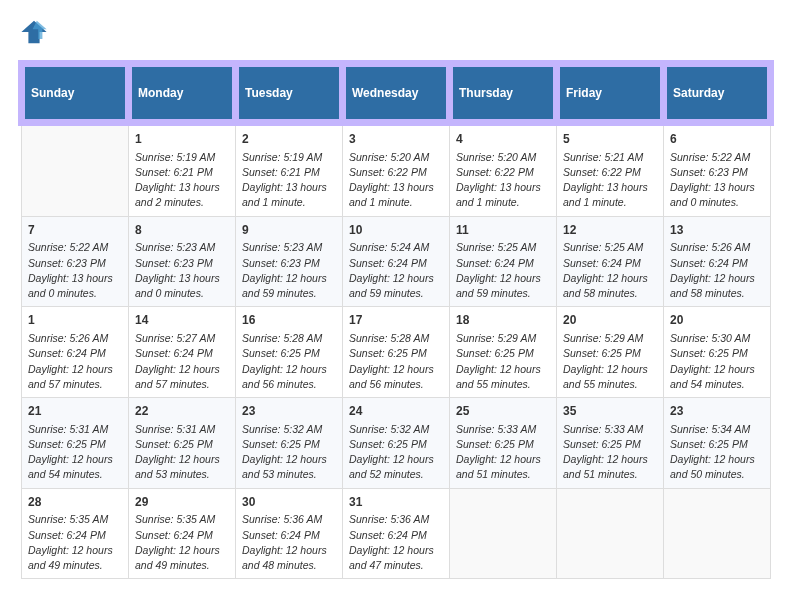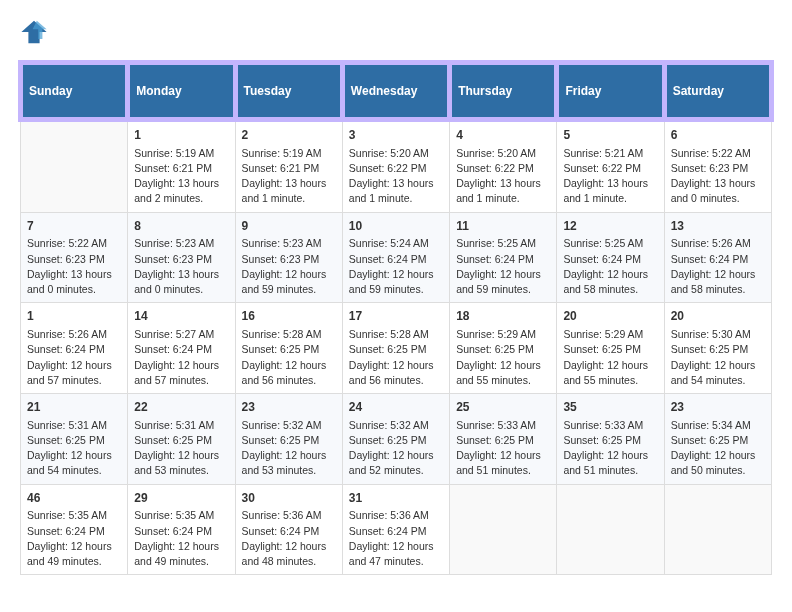--- a/index.html
+++ b/index.html
@@ -60,21 +60,21 @@
     }
     thead tr {
       background-color: #2e6da4;
       color: #fff;
     }
     thead th {
       padding: 19px 6px;
       text-align: left;
       font-size: 12px;
       font-weight: bold;
-      border: 5px solid #c4b5fd;
+      border: 7px solid #c4b5fd;
     }
     tbody tr {
       border-bottom: 1px solid #ccc;
     }
     tbody td {
       vertical-align: top;
       padding: 5px 6px;
       border: 1px solid #ddd;
       color: #333;
       min-width: 100px;
@@ -83,20 +83,21 @@
     .day-num {
       font-weight: bold;
       font-size: 12px;
       display: block;
       margin-bottom: 2px;
     }
     .day-info {
       font-size: 10.5px;
       color: #333;
       line-height: 1.45;
+      font-style: italic;
     }
     tbody tr:nth-child(odd) {
       background: #fff;
     }
     tbody tr:nth-child(even) {
       background: #f7f9fc;
     }
     .empty {
       background: #f9f9f9 !important;
     }
@@ -251,21 +252,21 @@
             <span class="day-num">35</span>
             <div class="day-info">Sunrise: 5:33 AM<br>Sunset: 6:25 PM<br>Daylight: 12 hours<br>and 51 minutes.</div>
           </td>
           <td>
             <span class="day-num">23</span>
             <div class="day-info">Sunrise: 5:34 AM<br>Sunset: 6:25 PM<br>Daylight: 12 hours<br>and 50 minutes.</div>
           </td>
         </tr>
         <tr>
           <td>
-            <span class="day-num">46</span>
+            <span class="day-num">28</span>
             <div class="day-info">Sunrise: 5:35 AM<br>Sunset: 6:24 PM<br>Daylight: 12 hours<br>and 49 minutes.</div>
           </td>
           <td>
             <span class="day-num">29</span>
             <div class="day-info">Sunrise: 5:35 AM<br>Sunset: 6:24 PM<br>Daylight: 12 hours<br>and 49 minutes.</div>
           </td>
           <td>
             <span class="day-num">30</span>
             <div class="day-info">Sunrise: 5:36 AM<br>Sunset: 6:24 PM<br>Daylight: 12 hours<br>and 48 minutes.</div>
           </td>

